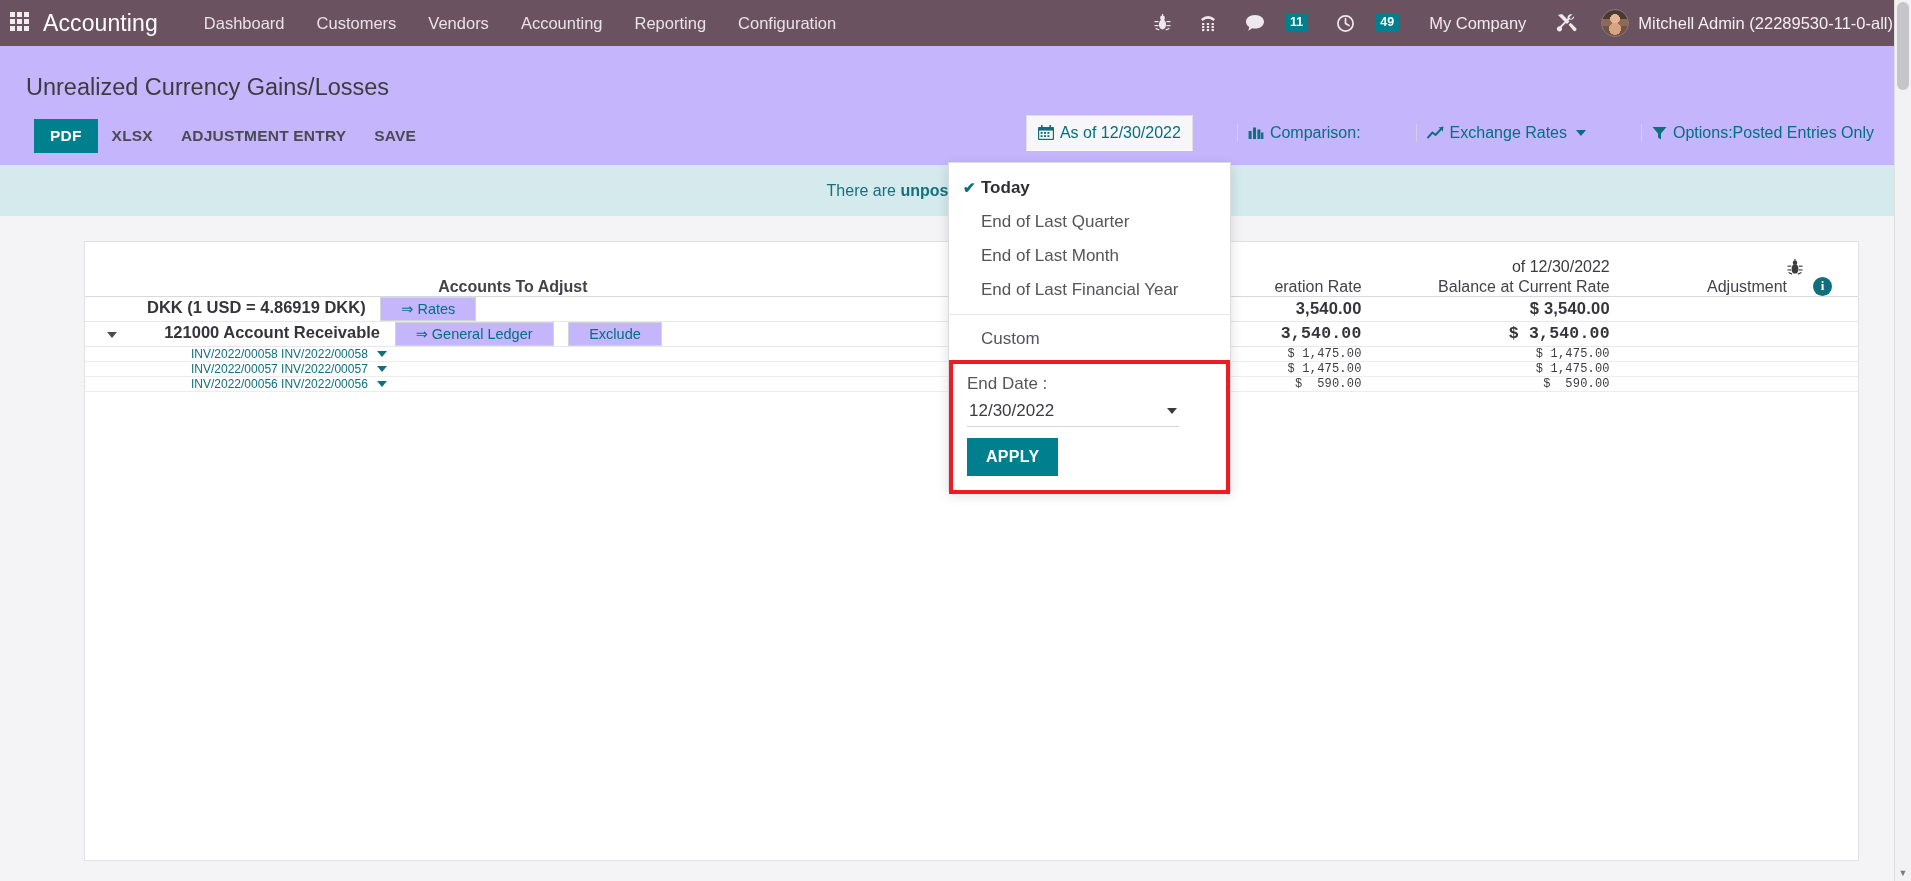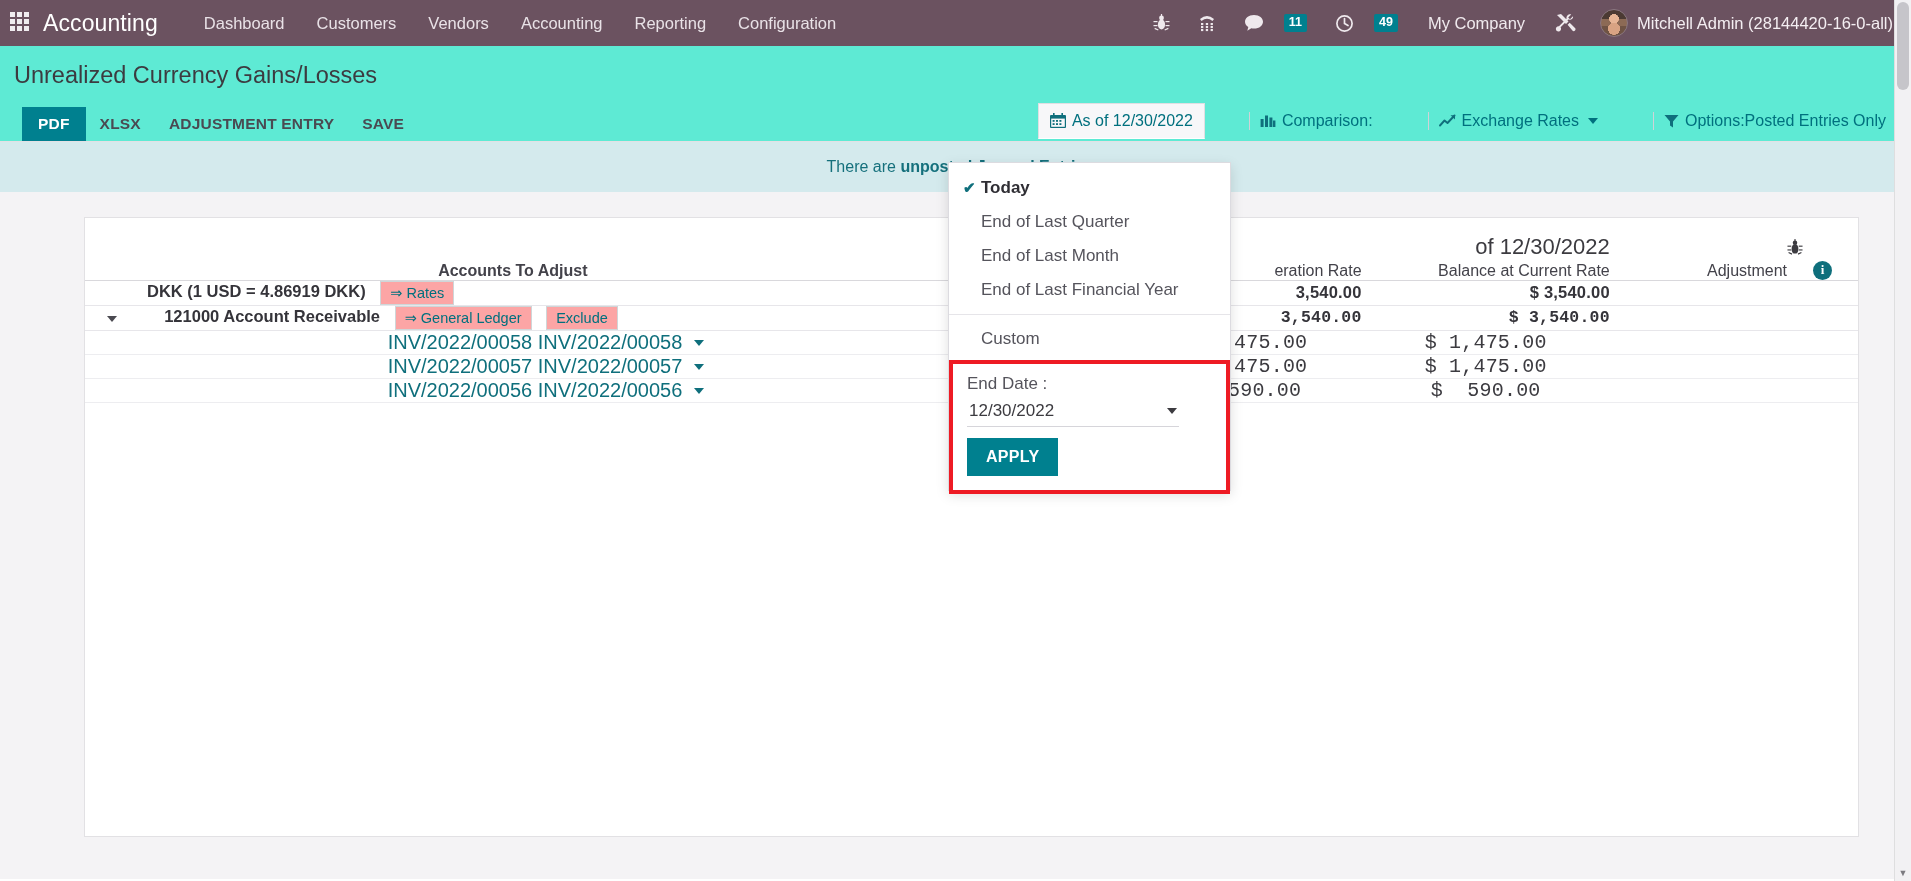--- a/index.html
+++ b/index.html
@@ -93,23 +93,23 @@
       radial-gradient(circle at 50% 72%, #d8a383 0 26%, transparent 27%),
       radial-gradient(circle at 50% 34%, #e6b596 0 22%, transparent 23%),
       linear-gradient(180deg, #4b3a33 0 34%, #8c6a55 34% 60%, #6f5344 60% 100%);
     border: 1px solid #8a7780;
     flex: 0 0 auto;
   }
   .user-name { font-size: 16.5px; color: #f4eef2; }
 
   
   .control-panel {
-    background: #5eead4;
+    background: #c4b5fd;
     border-bottom: 1px solid #e3e1e4;
-    padding: 0;
+    padding: 12px;
     position: relative;
     z-index: 40;
   }
   .page-title {
     font-size: 23.5px;
     color: #3c3b40;
     padding: 16px 0 6px 14px;
     font-weight: 400;
   }
   .cp-row {
@@ -201,21 +201,21 @@
     background: #ffffff;
     border: 1px solid #e2e1e4;
     margin: 0 52px 0 84px;
     min-height: 620px;
     padding: 16px 0 0 0;
   }
   table.report { width: 100%; border-collapse: collapse; }
   table.report th, table.report td { padding: 0; }
 
   .th-dateline {
-    font-size: 22px;
+    font-size: 16px;
     color: #3c3b40;
     font-weight: normal;
     text-align: right;
     padding: 20px 0 4px 0;
   }
   .colgroup-head td {
     font-size: 16px;
     color: #43424a;
     padding-bottom: 10px;
     border-bottom: 1px solid #d9d8dc;
@@ -234,38 +234,37 @@
     font-family: "Liberation Sans", sans-serif;
   }
   .row-account td {
     font-weight: bold;
     font-size: 16.5px;
     color: #35343a;
     padding: 11px 0;
     border-bottom: 1px solid #e7e6ea;
   }
   .row-line td {
-    font-size: 20px;
+    font-size: 12px;
     color: #3c3b40;
     padding: 10px 0;
     border-bottom: 1px solid #ededf0;
-    text-align: center;
   }
   .indent-1 { padding-left: 62px !important; }
   .indent-2 { padding-left: 106px !important; }
   .indent-0 { padding-left: 22px !important; }
 
   .pill {
     display: inline-block;
     border: 1px solid #cfd6d8;
     color: #00707e;
-    background: #fca5a5;
+    background: #c4b5fd;
     font-size: 14.5px;
     font-weight: normal;
-    padding: 3px 9px;
+    padding: 3px 20px;
     margin-left: 10px;
     cursor: pointer;
     vertical-align: middle;
   }
   .link-teal { color: #0f6f7c; cursor: pointer; }
   .num {
     font-family: "Liberation Mono", monospace;
     font-size: 15.5px;
     letter-spacing: .2px;
     white-space: pre;
@@ -473,21 +472,21 @@
       <svg width="21" height="21" viewBox="0 0 21 21">
           <g fill="#efe9ed">
         <path d="M2 2 L6 1 L13.5 8.5 L11 11 L3.5 3.5 Z" transform="rotate(0)"></path>
         <path d="M18 3.2 L15 6.2 L13.2 4.4 L16.2 1.4 C13.6 0.7 11 3 11.6 5.6 L4 13.2 C2.2 12.9 0.6 14.4 0.9 16.2 C1.2 18 3 19 4.6 18.2 C6.1 17.5 6.5 15.6 5.6 14.3 L13.4 6.6 C15.9 7.3 18.6 5.5 18 3.2 Z"></path>
         <path d="M12.6 11.8 L14.7 9.7 L20 15 C20.7 15.7 20.7 16.9 20 17.6 C19.3 18.3 18.1 18.3 17.4 17.6 Z"></path>
       </g>
         </svg>
     </div>
     <div class="user-box">
       <div class="avatar"></div>
-      <span class="user-name">Mitchell Admin (28144420-16-0-all)</span>
+      <span class="user-name">Mitchell Admin (22289530-11-0-all)</span>
     </div>
   </div>
 </div>
 
 <div class="control-panel">
   <div class="page-title">Unrealized Currency Gains/Losses</div>
   <div class="cp-row">
     <div class="btn-left-group">
       <button class="btn-pdf">PDF</button>
       <button class="btn-flat">XLSX</button>

